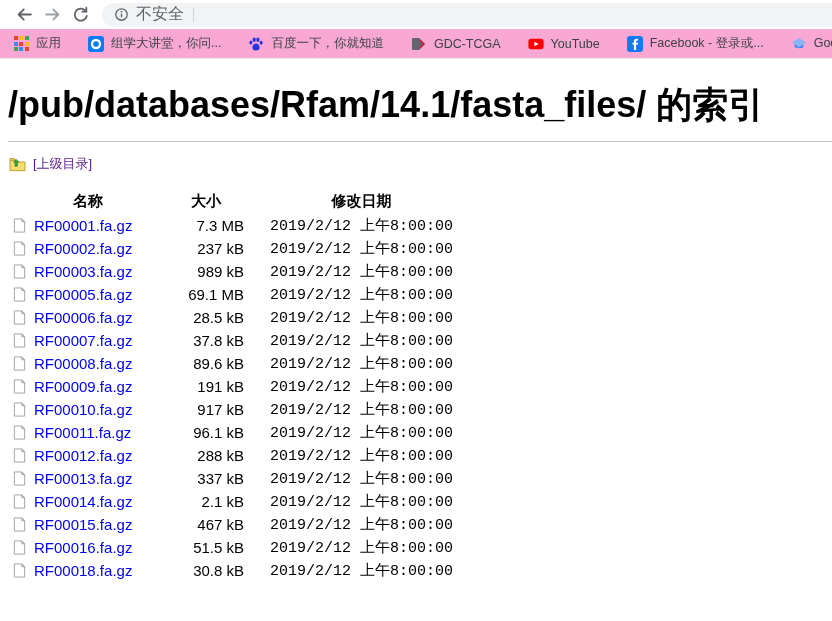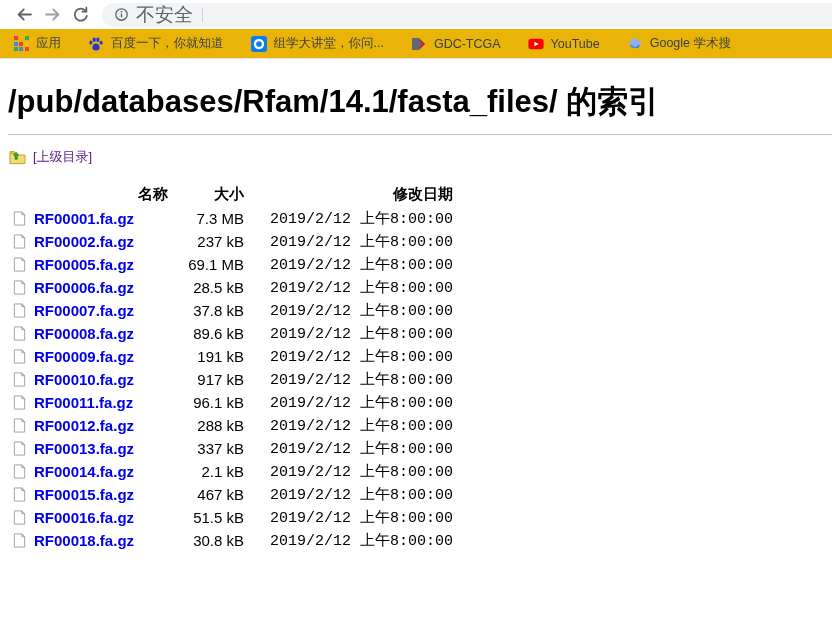--- a/index.html
+++ b/index.html
@@ -19,53 +19,53 @@
     width: 28px; height: 24px; display: flex; align-items: center; justify-content: center;
     flex: 0 0 auto; cursor: pointer;
   }
   .omnibox {
     flex: 1 1 auto; height: 24px; margin-left: 8px;
     background: var(--omnibox-bg, #f1f3f4);
     border-radius: 13px 0 0 13px;
     display: flex; align-items: center;
     padding: 0 10px 0 12px; overflow: hidden; white-space: nowrap;
   }
-  .security-label { color: var(--secondary-text, #5f6368); font-size: 19px; margin: 0 4px 0 7px; }
+  .security-label { color: var(--secondary-text, #5f6368); font-size: 16px; margin: 0 4px 0 7px; }
   .omni-sep { width: 1px; height: 14px; background: #d0d3d6; margin: 0 9px 0 5px; flex: 0 0 auto; }
   .url-text { color: var(--url-text, #202124); font-size: 13.5px; letter-spacing: .1px; }
   
   .bookmarks {
-    height: 30px; background: #eab308;
+    height: 30px; background: #f9a8d4;
     border-bottom: 1px solid #e6e8ea;
     display: flex; align-items: center;
     padding-left: 13px; white-space: nowrap; overflow: hidden;
   }
   .bm-item { display: flex; align-items: center; margin-right: 27px; cursor: pointer; flex: 0 0 auto; }
   .bm-icon { width: 16px; height: 16px; margin-right: 7px; flex: 0 0 auto; display: inline-flex; }
   .bm-icon svg { width: 16px; height: 16px; }
   .bm-label { font-size: 12.5px; color: #3c4043; }
   
   .apps-grid { display: grid; grid-template-columns: repeat(3, 4px); grid-template-rows: repeat(3, 4px); gap: 1.5px; padding: 0.5px; }
   .apps-grid i { width: 4px; height: 4px; display: block; }
   
   .content { padding: 0 0 0 8px; background: #fff; }
   h1.listing-title {
-    font-size: 31px; font-weight: bold; color: #000;
+    font-size: 36px; font-weight: bold; color: #000;
     margin: 22px 0 0 0; padding: 0 0 11px 0;
     border-bottom: 1px solid #c6c6c6;
     margin-right: 0; width: 824px;
     white-space: nowrap; overflow: hidden;
   }
   .parent-row { display: flex; align-items: center; margin: 13px 0 0 1px; }
   .parent-row svg { width: 17px; height: 16px; }
   .parent-link { color: var(--visited-link, #551A8B); font-size: 13px; text-decoration: none; margin-left: 7px; cursor: pointer; }
   table.listing { border-collapse: collapse; margin: 17px 0 0 0; font-size: 15px; }
-  table.listing th { font-weight: bold; text-align: right; padding: 2px 0 3px 0; }
+  table.listing th { font-weight: bold; text-align: center; padding: 2px 0 3px 0; }
   table.listing th.h-date { padding-left: 26px; }
-  td.c-name { width: 160px; padding: 2px 0; white-space: nowrap; font-weight: bold; }
+  td.c-name { width: 160px; padding: 2px 0; white-space: nowrap; }
   td.c-size { width: 76px; text-align: right; padding: 2px 0; white-space: nowrap; }
   td.c-date { padding: 2px 0 2px 26px; white-space: nowrap; font-family: Liberation Mono, monospace; }
   .file-icon { display: inline-block; width: 15px; height: 15px; margin: 0 7px 0 4px; vertical-align: -2px; }
   .file-icon svg { width: 15px; height: 15px; display: block; }
   a.file-link { color: var(--link, #0000EE); text-decoration: none; cursor: pointer; }
 </style>
 </head>
 <body style="--link: #0000EE; --visited-link: #551A8B; --url-text: #202124; --secondary-text: #5f6368; --omnibox-bg: #f1f3f4;">
 
 <div class="toolbar">
@@ -111,61 +111,70 @@
           <i style="background:#34A853"></i>
           <i style="background:#4285F4"></i>
           <i style="background:#EA4335"></i>
         </span>
       </span>
     <span class="bm-label">应用</span>
   </span>
 
   <span class="bm-item">
     <span class="bm-icon">
+        <svg viewBox="0 0 16 16">
+          <rect width="16" height="16" rx="3" fill="#0b7bf5"></rect>
+          <circle cx="8" cy="8" r="4" fill="none" stroke="#fff" stroke-width="2.3"></circle>
+        </svg>
+      </span>
+    <span class="bm-label">组学大讲堂，你问...</span>
+  </span>
+
+  <span class="bm-item">
+    <span class="bm-icon">
         <svg viewBox="0 0 16 16" fill="#2932E1">
           <ellipse cx="2.9" cy="6.6" rx="1.5" ry="2.1"></ellipse>
           <ellipse cx="6.2" cy="3.7" rx="1.6" ry="2.2"></ellipse>
           <ellipse cx="9.9" cy="3.8" rx="1.6" ry="2.2"></ellipse>
           <ellipse cx="13.1" cy="6.7" rx="1.5" ry="2"></ellipse>
           <path d="M4.4 11.6 c0-2.3 1.6-4.2 3.6-4.2 s3.6 1.9 3.6 4.2 c0 1.9-1.3 3-3.6 3 s-3.6-1.1-3.6-3 z"></path>
         </svg>
       </span>
     <span class="bm-label">百度一下，你就知道</span>
   </span>
 
   <span class="bm-item">
     <span class="bm-icon">
         <svg viewBox="0 0 16 16">
-          <rect width="16" height="16" rx="3" fill="#0b7bf5"></rect>
-          <circle cx="8" cy="8" r="4" fill="none" stroke="#fff" stroke-width="2.3"></circle>
-        </svg>
-      </span>
-    <span class="bm-label">组学大讲堂，你问...</span>
-  </span>
-
-  <span class="bm-item">
-    <span class="bm-icon">
-        <svg viewBox="0 0 16 16">
           <path d="M1 2 h7.2 l5.2 6 -5.2 6 H1 z" fill="#63666e"></path>
           <path d="M8.8 4.2 l4 3.8 -4 3.8" stroke="#c0273d" stroke-width="1.9" fill="none"></path>
         </svg>
       </span>
     <span class="bm-label">GDC-TCGA</span>
   </span>
 
   <span class="bm-item">
     <span class="bm-icon">
         <svg viewBox="0 0 16 16">
           <rect x="0.4" y="2.7" width="15.2" height="10.6" rx="2.7" fill="#FF0000"></rect>
           <path d="M6.4 5.7 l4.2 2.3 -4.2 2.3 z" fill="#fff"></path>
         </svg>
       </span>
     <span class="bm-label">YouTube</span>
   </span>
 
+  <span class="bm-item">
+    <span class="bm-icon">
+        <svg viewBox="0 0 16 16">
+          <rect width="16" height="16" rx="3" fill="#1877F2"></rect>
+          <path d="M10.9 8.6 H9.1 V14 H6.9 V8.6 H5.5 V6.7 h1.4 V5.4 c0-1.7 1-2.7 2.7-2.7 l1.5 .1 v1.8 h-1 c-.7 0-.9 .3-.9 .9 v1.2 h1.9 z" fill="#fff"></path>
+        </svg>
+      </span>
+    <span class="bm-label">Facebook - 登录或...</span>
+  </span>
 
   <span class="bm-item">
     <span class="bm-icon">
         <svg viewBox="0 0 16 16">
           <path d="M1 6.6 L8 2 L15 6.6 L8 11.2 z" fill="#8ab4f8"></path>
           <path d="M3.6 8.3 v2.8 c0 1.6 8.8 1.6 8.8 0 V8.3 L8 11.2 z" fill="#4285F4"></path>
         </svg>
       </span>
     <span class="bm-label">Google 学术搜</span>
   </span>
@@ -213,20 +222,32 @@
         <svg viewBox="0 0 16 16">
                 <path d="M2.5 1 h8 l3 3 v11 h-11 z" fill="#fff" stroke="#9aa0a6" stroke-width="1"></path>
                 <path d="M10.5 1 l3 3 h-3 z" fill="#e4e6e8" stroke="#9aa0a6" stroke-width="1"></path>
               </svg>
       </span><a class="file-link">RF00002.fa.gz</a>
     </td>
     <td class="c-size">237 kB</td>
     <td class="c-date">2019/2/12 上午8:00:00</td>
   </tr>
 
+  <tr>
+    <td class="c-name">
+      <span class="file-icon">
+        <svg viewBox="0 0 16 16">
+                <path d="M2.5 1 h8 l3 3 v11 h-11 z" fill="#fff" stroke="#9aa0a6" stroke-width="1"></path>
+                <path d="M10.5 1 l3 3 h-3 z" fill="#e4e6e8" stroke="#9aa0a6" stroke-width="1"></path>
+              </svg>
+      </span><a class="file-link">RF00003.fa.gz</a>
+    </td>
+    <td class="c-size">989 kB</td>
+    <td class="c-date">2019/2/12 上午8:00:00</td>
+  </tr>
 
 
   <tr>
     <td class="c-name">
       <span class="file-icon">
         <svg viewBox="0 0 16 16">
                 <path d="M2.5 1 h8 l3 3 v11 h-11 z" fill="#fff" stroke="#9aa0a6" stroke-width="1"></path>
                 <path d="M10.5 1 l3 3 h-3 z" fill="#e4e6e8" stroke="#9aa0a6" stroke-width="1"></path>
               </svg>
       </span><a class="file-link">RF00005.fa.gz</a>

